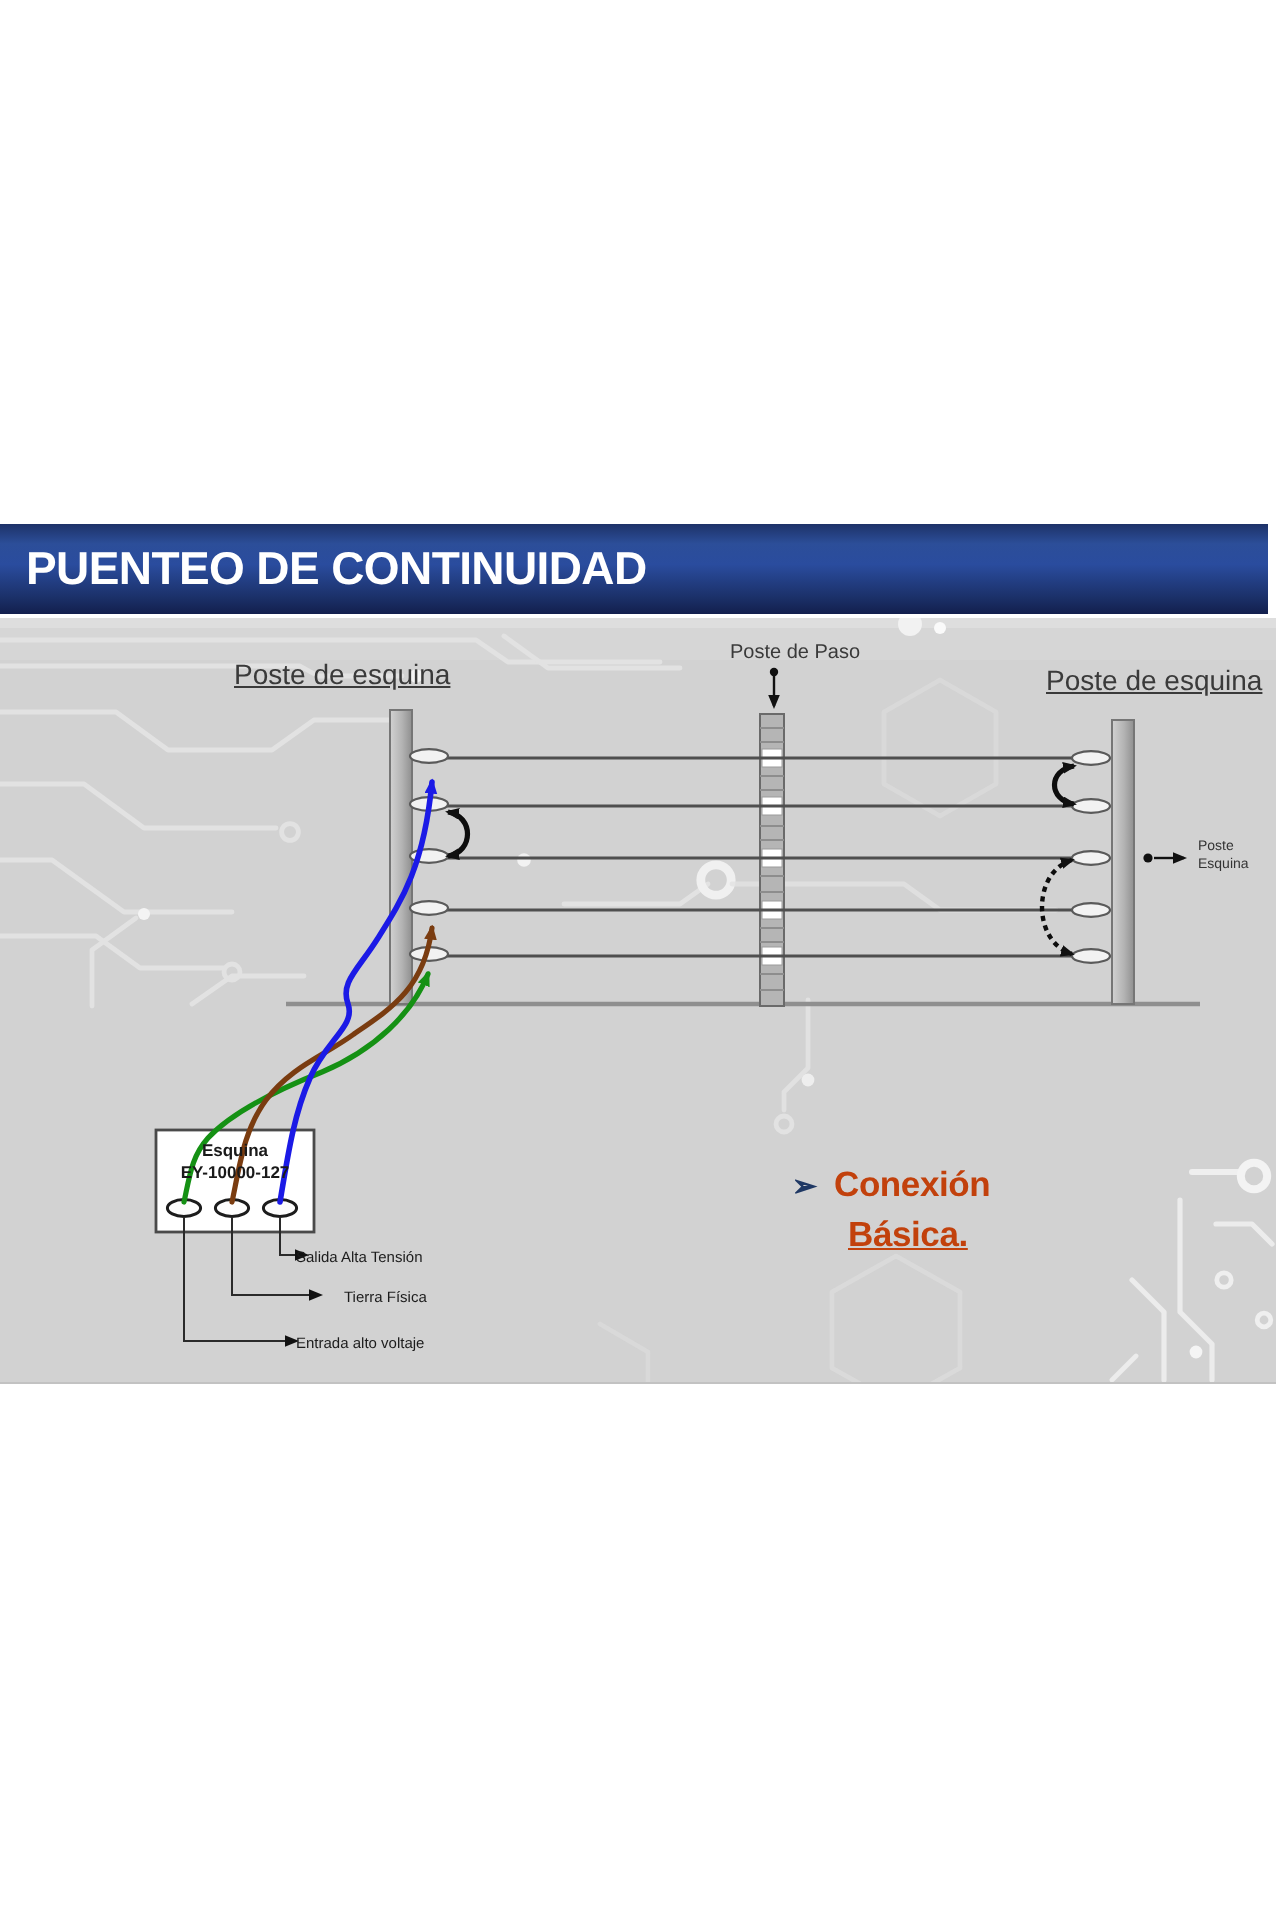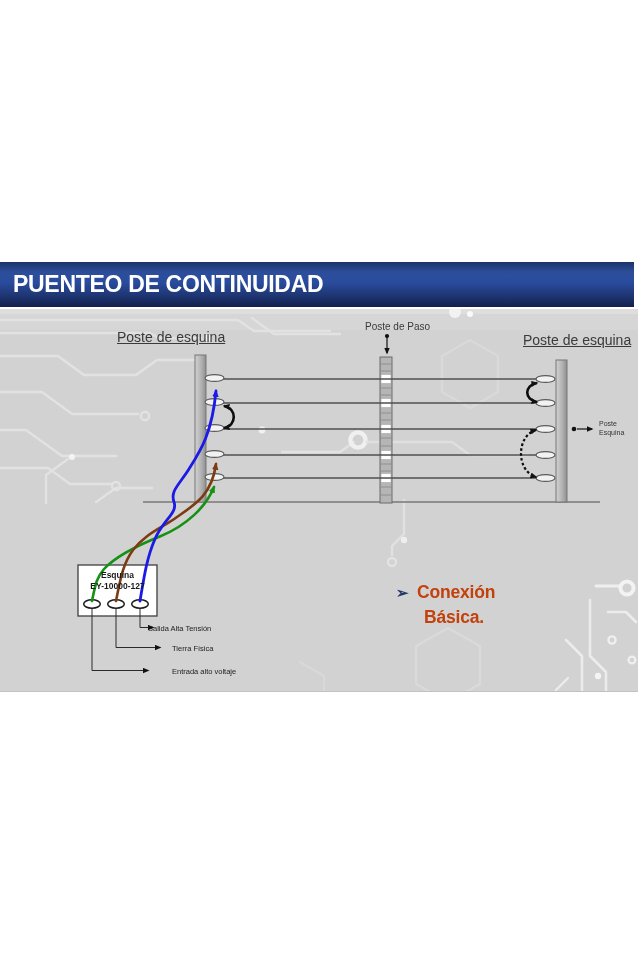--- a/index.html
+++ b/index.html
@@ -173,19 +173,19 @@
   <div class="lbl note" style="left:599px;top:419px;">
     <div>Poste</div>
     <div>Esquina</div>
   </div>
 
   <div class="boxtext" style="top:570px;">Esquina</div>
   <div class="boxtext" style="top:581px;">EY-10000-127</div>
 
   <div class="lbl callout" style="left:148px;top:624px;">Salida Alta Tensión</div>
   <div class="lbl callout" style="left:172px;top:644px;text-align:center;">Tierra Física</div>
-  <div class="lbl callout" style="left:172px;top:667px;">Entrada alto voltaje</div>
+  <div class="lbl callout" style="left:148px;top:667px;">Entrada alto voltaje</div>
 
   <span class="bullet-glyph">➢</span>
   <div class="bullet-line" style="left:417px;top:582px;">Conexión</div>
-  <div class="bullet-line" style="left:424px;top:607px;">Básica.</div>
+  <div class="bullet-line" style="left:424px;top:607px;text-decoration:underline;">Básica.</div>
 
 </div>
 
 </body></html>

